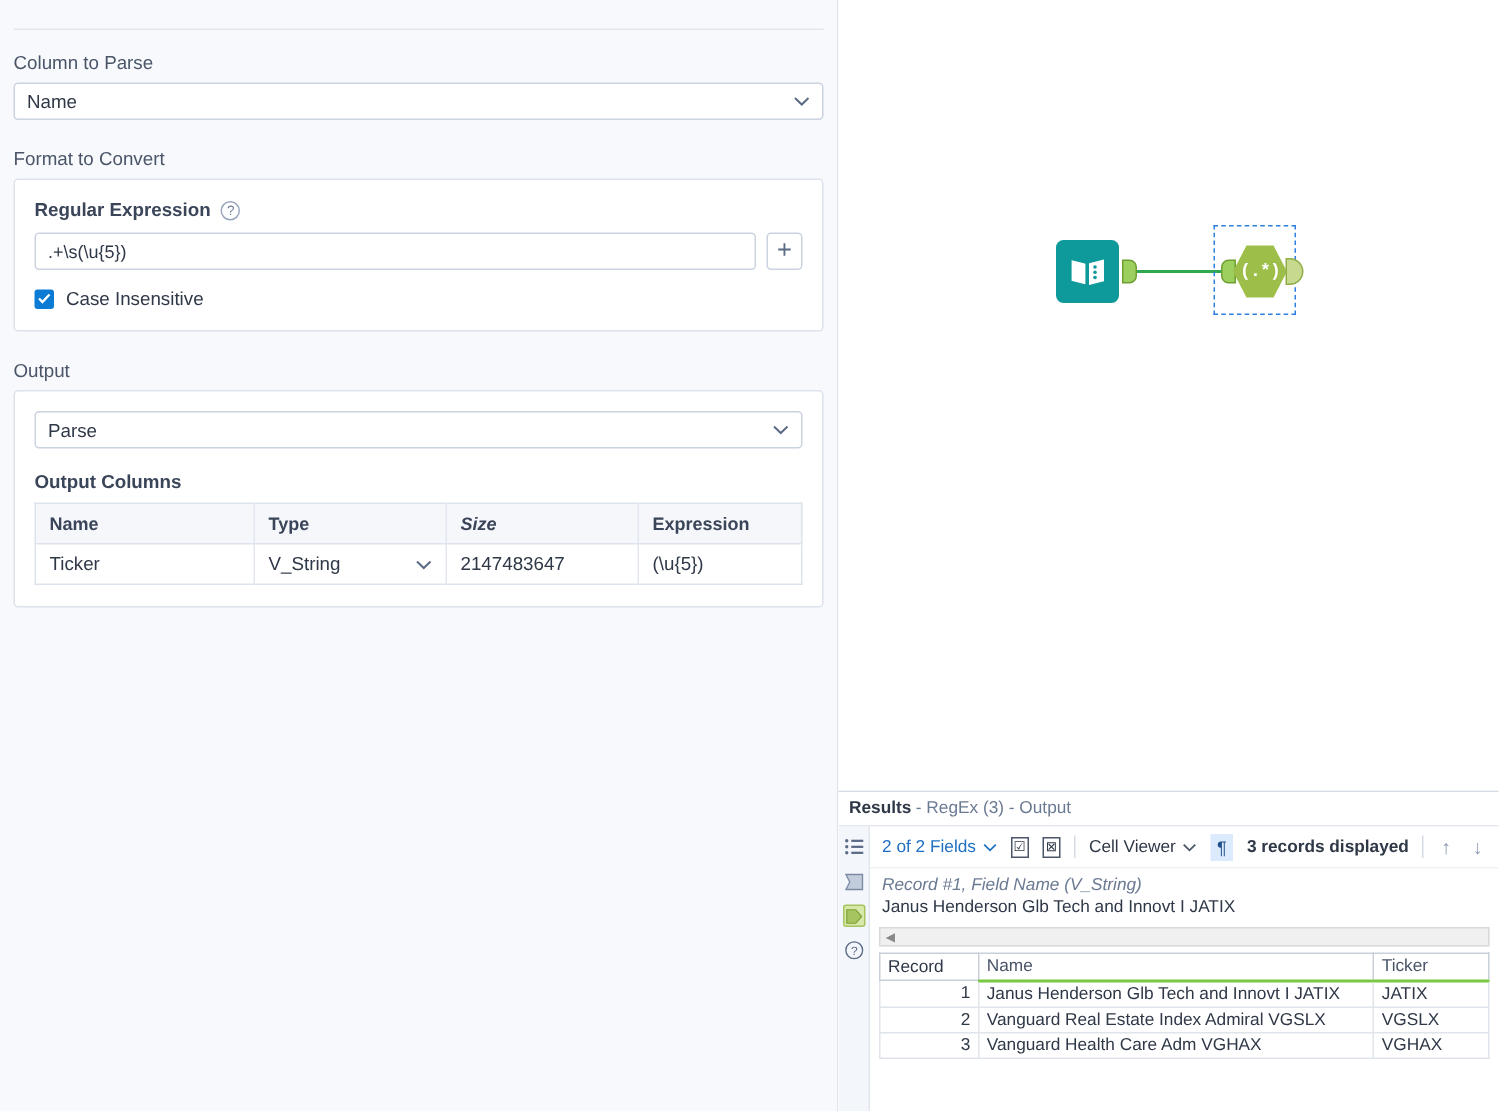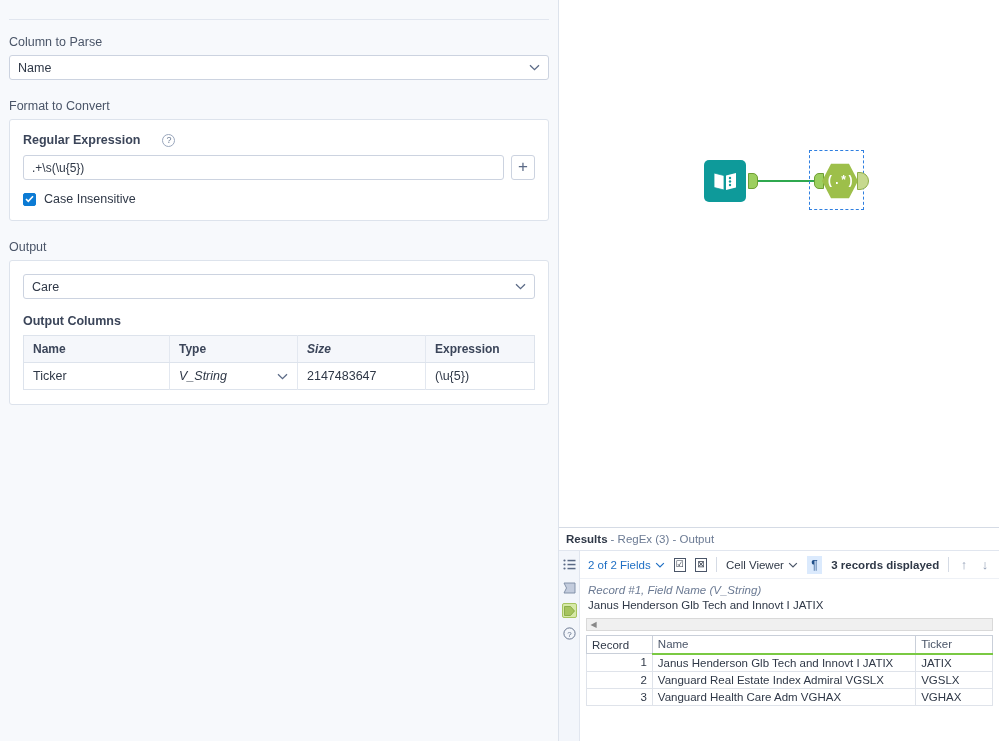--- a/index.html
+++ b/index.html
@@ -70,21 +70,21 @@
     border: 1px solid #dde3ec;
     border-radius: 3px;
     padding: 13px 13px 14px 13px;
   }
   .sub-label {
     font-size: 12.5px;
     font-weight: bold;
     color: #3b4559;
     display: flex;
     align-items: center;
-    gap: 22px;
+    gap: 7px;
     margin-bottom: 8px;
   }
   .help-icon {
     width: 13px; height: 13px;
     border-radius: 50%;
     border: 1px solid #9aa7bd;
     color: #6b7a93;
     font-size: 9px;
     font-weight: normal;
     display: inline-flex;
@@ -173,21 +173,21 @@
   .cols-table th:last-child { border-right: 0; margin-top: 20px; }
   .cols-table td {
     font-size: 12.5px;
     color: #2f3847;
     padding: 6px 9px;
     border-right: 1px solid #e3e8f0;
     background: #ffffff;
     height: 27px;
   }
   .cols-table td:last-child { border-right: 0; }
-  .cell-flex { display: flex; align-items: center; font-style: italic; }
+  .cell-flex { display: flex; align-items: center; }
   .cell-flex .chev { margin-left: auto; color: #5b6a86; }
   .expr-cell { color: #8e9bb3; }
   .c-name { width: 146px; }
   .c-type { width: 128px; }
   .c-size { width: 128px; font-style: italic; }
 
   
   .right-side {
     width: 440px;
     height: 741px;
@@ -481,21 +481,21 @@
               <path d="M1 4L3.3 6.4L8 1.3" stroke="#ffffff" stroke-width="1.6" fill="none"></path>
             </svg>
         </span>
         <span class="check-label">Case Insensitive</span>
       </div>
     </div>
 
     <div class="group-label">Output</div>
     <div class="group-box">
       <div class="select-box">
-        <span>Care</span>
+        <span>Parse</span>
         <span class="chev">
           <svg width="11" height="7" viewBox="0 0 11 7">
               <path d="M1 1.3L5.5 5.7L10 1.3" stroke="#5b6a86" stroke-width="1.3" fill="none"></path>
             </svg>
         </span>
       </div>
 
       <div class="out-sub2">Output Columns</div>
       <table class="cols-table">
         <thead>

